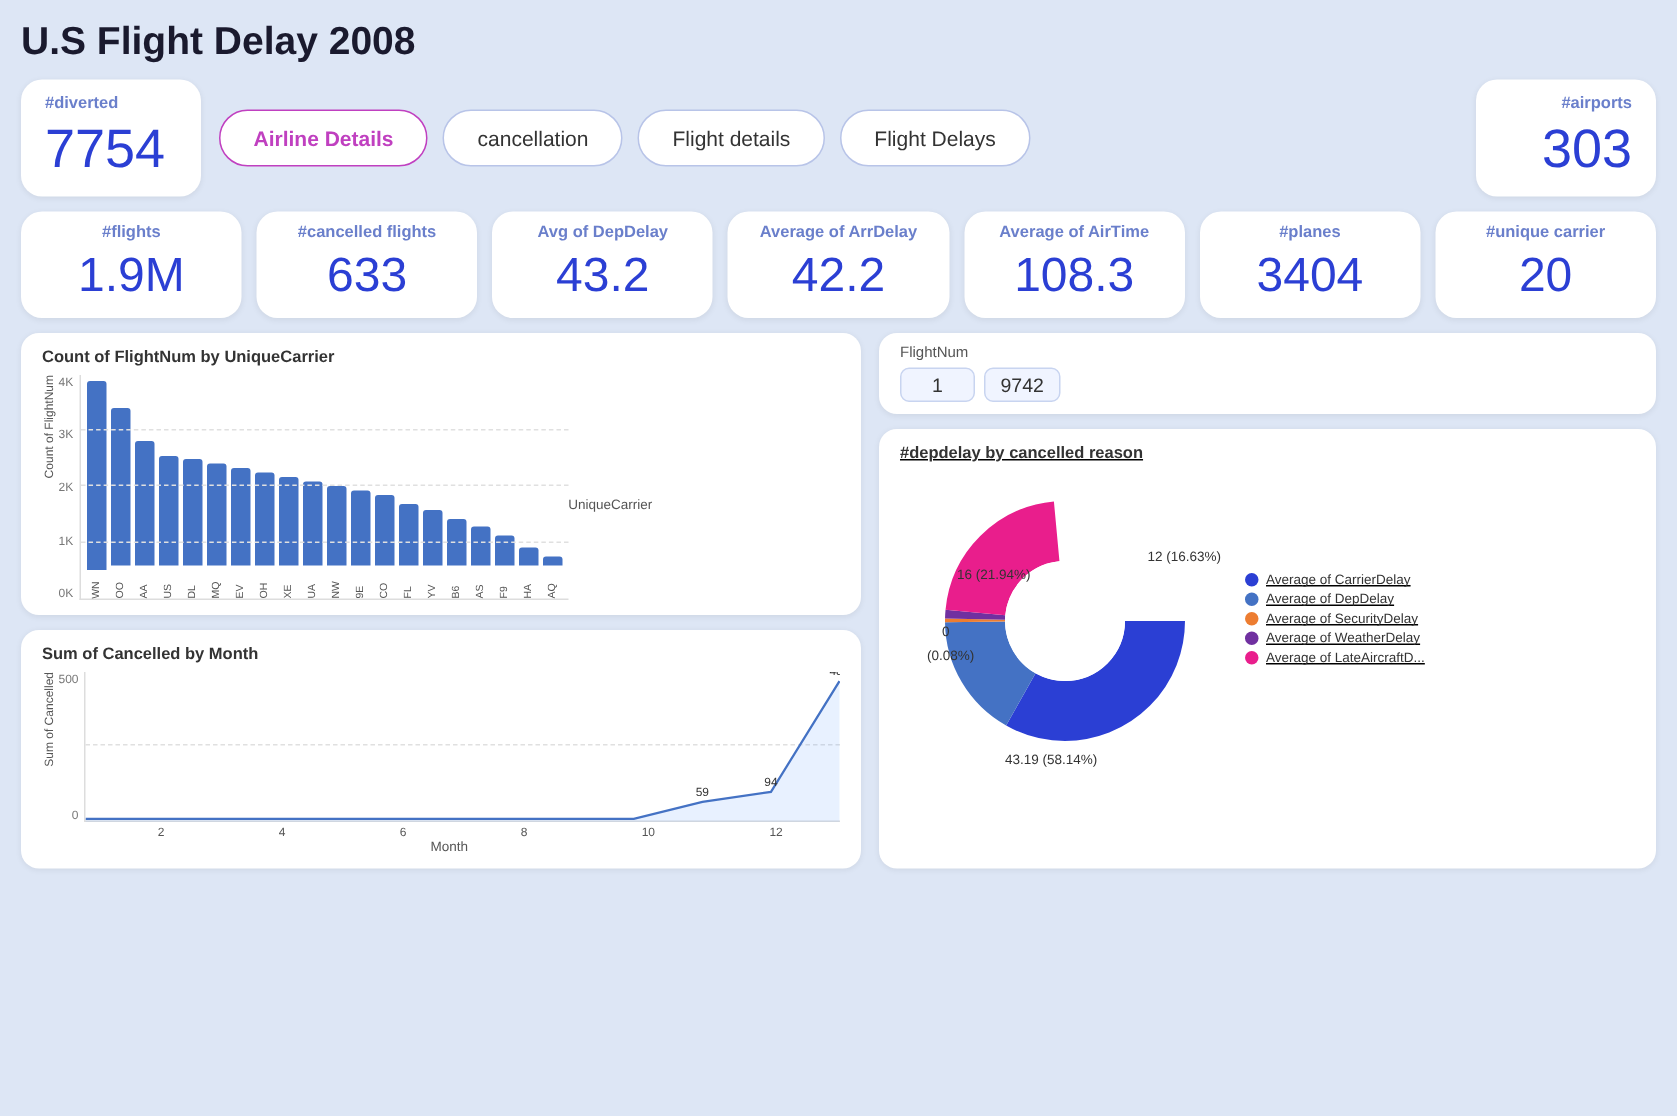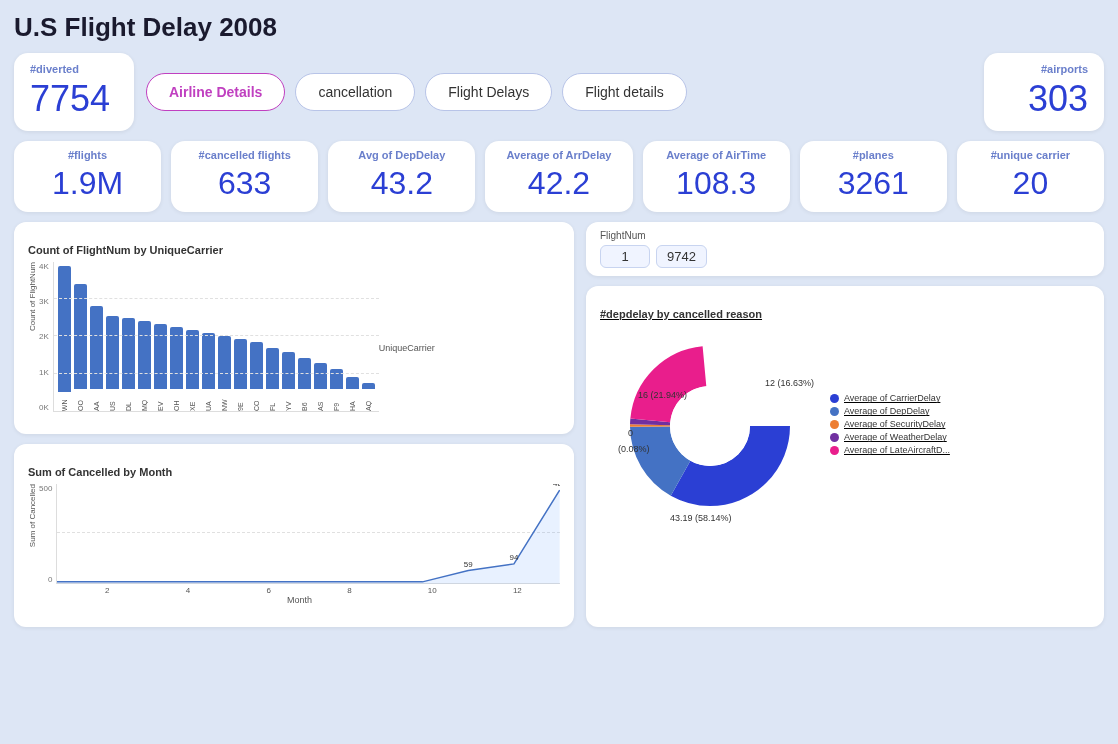--- a/index.html
+++ b/index.html
@@ -113,21 +113,21 @@
     }
     .right-charts {
       display: flex;
       flex-direction: column;
       gap: 10px;
       flex: 1;
     }
     .chart-card {
       background: white;
       border-radius: 12px;
-      padding: 22px 14px;
+      padding: 10px 14px;
       box-shadow: 0 1px 4px rgba(0,0,0,0.07);
     }
     .chart-title {
       font-size: 11px;
       font-weight: 600;
       color: #333;
       margin-bottom: 6px;
     }
     
     .bar-chart-area {
@@ -233,22 +233,22 @@
   <div class="top-row">
 
     <div class="kpi-card" style="min-width:120px;">
       <span class="kpi-label">#diverted</span>
       <span class="kpi-value">7754</span>
     </div>
 
     <div class="tabs-container">
       <button class="tab-btn active">Airline Details</button>
       <button class="tab-btn">cancellation</button>
+      <button class="tab-btn">Flight details</button>
       <button class="tab-btn">Flight Delays</button>
-      <button class="tab-btn">Flight details</button>
     </div>
 
     <div class="kpi-card" style="min-width:120px; align-items:flex-end;">
       <span class="kpi-label">#airports</span>
       <span class="kpi-value">303</span>
     </div>
   </div>
 
   <div class="metrics-row">
     <div class="metric-card">
@@ -266,21 +266,21 @@
     <div class="metric-card">
       <div class="metric-label">Average of ArrDelay</div>
       <div class="metric-value">42.2</div>
     </div>
     <div class="metric-card">
       <div class="metric-label">Average of AirTime</div>
       <div class="metric-value">108.3</div>
     </div>
     <div class="metric-card">
       <div class="metric-label">#planes</div>
-      <div class="metric-value">3261</div>
+      <div class="metric-value">3404</div>
     </div>
     <div class="metric-card">
       <div class="metric-label">#unique carrier</div>
       <div class="metric-value">20</div>
     </div>
   </div>
 
   <div class="charts-area">
 
     <div class="left-charts">

